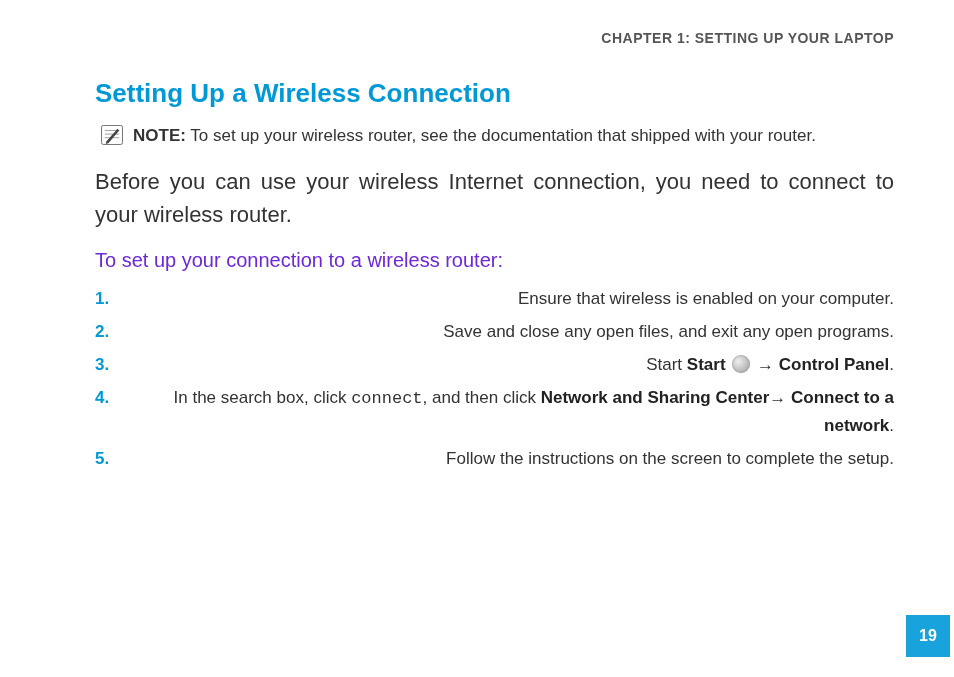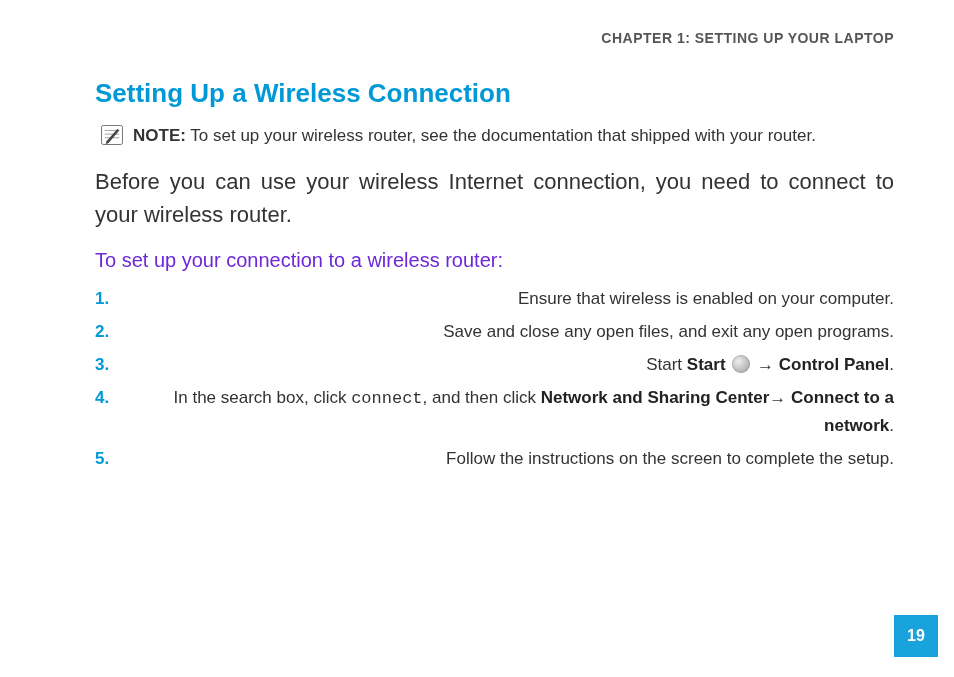--- a/index.html
+++ b/index.html
@@ -100,21 +100,21 @@
     height: 18px;
     vertical-align: -3px;
     border-radius: 50%;
     background: radial-gradient(circle at 35% 35%, #eee, #bbb 60%, #999);
     box-shadow: inset 0 0 2px #888;
     position: relative;
     margin: 0 2px;
   }
   .page-number-tab {
     position: absolute;
-    right: 16px;
+    right: 4px;
     bottom: 20px;
     width: 44px;
     height: 42px;
     background: #18a3dd;
     color: #fff;
     font-size: 16px;
     font-weight: 600;
     display: flex;
     align-items: center;
     justify-content: center;

